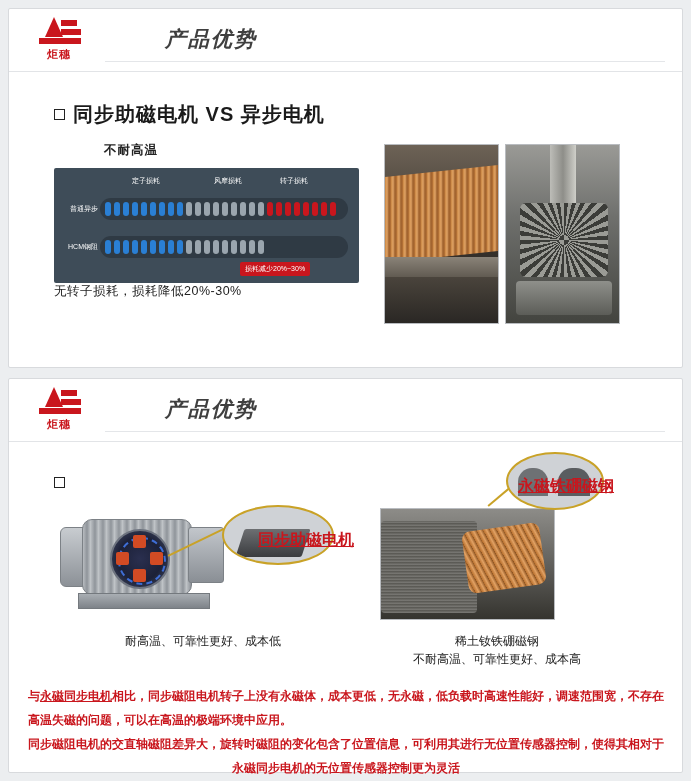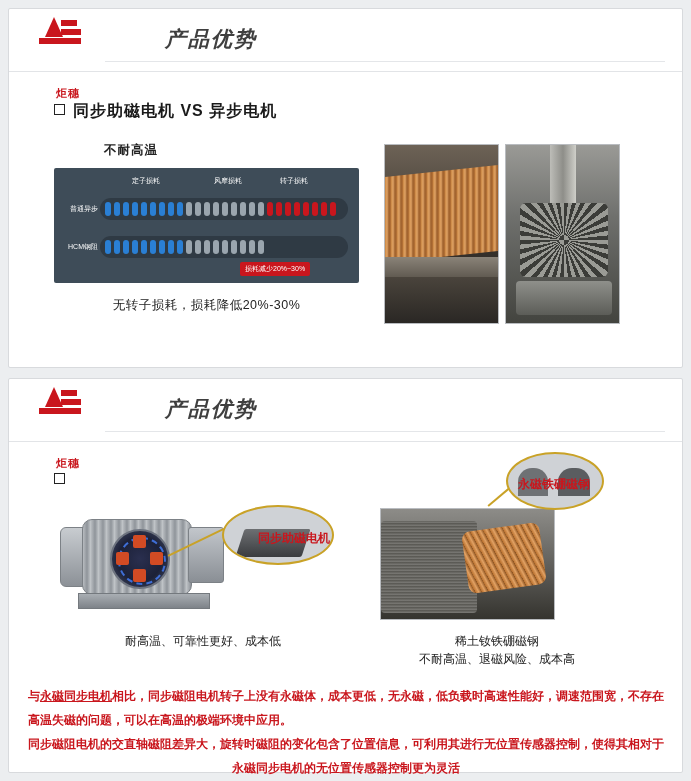--- a/index.html
+++ b/index.html
@@ -74,29 +74,27 @@
   .logo-bar3 {
     position: absolute;
     left: 8px;
     top: 21px;
     width: 42px;
     height: 6px;
     background: #c9161d;
   }
   .logo-text {
     position: absolute;
-    left: 8px;
+    left: 16px;
     top: 30px;
     width: 58px;
-    text-align: center;
     font-size: 11px;
     color: #c9161d;
     letter-spacing: 1px;
     font-weight: bold;
-    margin-top: 39px;
   }
   .header-title {
     position: absolute;
     left: 122px;
     top: 16px;
     font-size: 21px;
     font-style: italic;
     color: #3f3f3f;
     font-weight: bold;
     letter-spacing: 2px;
@@ -107,21 +105,21 @@
     left: 96px;
     top: 52px;
     width: 560px;
     height: 1px;
     background: #e4e6e9;
   }
 
   
   .section-title {
     position: absolute;
-    font-size: 16px;
+    font-size: 20px;
     font-weight: bold;
     color: #1a1a1a;
     letter-spacing: 1px;
   }
   .sq {
     display: inline-block;
     width: 9px;
     height: 9px;
     border: 1.5px solid #222;
     margin-right: 8px;
@@ -196,23 +194,21 @@
     left: 186px;
     top: 94px;
     background: #c9161d;
     color: #ffffff;
     font-size: 7px;
     padding: 2px 5px;
     border-radius: 2px;
     white-space: nowrap;
   }
   .chart-caption {
-    margin-top: 14px;
     width: 305px;
-    text-align: center;
     font-size: 12.5px;
     color: #222;
     letter-spacing: 0.5px;
   }
 
   
   .photo {
     position: absolute;
     border: 1px solid #b9bcc0;
     box-sizing: border-box;
@@ -361,25 +357,26 @@
   .mag-block {
     position: absolute;
     left: 16px; top: 22px;
     width: 66px; height: 28px;
     background: linear-gradient(180deg,#6d6f72,#3a3c3f);
     transform: skewX(-18deg);
     border-radius: 2px;
   }
   .callout-label {
     position: absolute;
-    font-size: 12px;
+    font-size: 16px;
     font-weight: bold;
     color: #c9161d;
     background: rgba(255,255,255,0.0);
     white-space: nowrap;
+    text-decoration: underline;
   }
 
   .ph3 {
     left: 380px;
     top: 508px;
     width: 175px;
     height: 112px;
     background: linear-gradient(180deg,#8d8c88 0%, #5d5c58 55%, #35342f 100%);
   }
   .ph3 .core {
@@ -581,21 +578,21 @@
     <div style="position:absolute;left:50px;top:14px;width:32px;height:28px;background:#5a5d60;border-radius:14px 14px 0 0;"></div>
   </div>
   <div class="callout-label" style="left:518px; top:476px;">永磁铁硼磁钢</div>
 
   <div class="cap2" style="left:78px; top:632px; width:250px;">
     <div>耐高温、可靠性更好、成本低</div>
   </div>
 
   <div class="cap2" style="left:372px; top:632px; width:250px;">
     <div>稀土钕铁硼磁钢</div>
-    <div>不耐高温、退磁风险、成本高</div>
+    <div>不耐高温、可靠性更好、成本高</div>
   </div>
 
   <div class="bottom-text">
     <div class="p1"><span>与</span><span class="hl">永磁同步电机</span><span>相比，同步磁阻电机转子上没有永磁体，成本更低，无永磁，低负载时高速性能好，调速范围宽，不存在高温失磁的问题，可以在高温的极端环境中应用。</span></div>
     <div>同步磁阻电机的交直轴磁阻差异大，旋转时磁阻的变化包含了位置信息，可利用其进行无位置传感器控制，使得其相对于永磁同步电机的无位置传感器控制更为灵活</div>
   </div>
 
 </div>
 
 </body></html>

